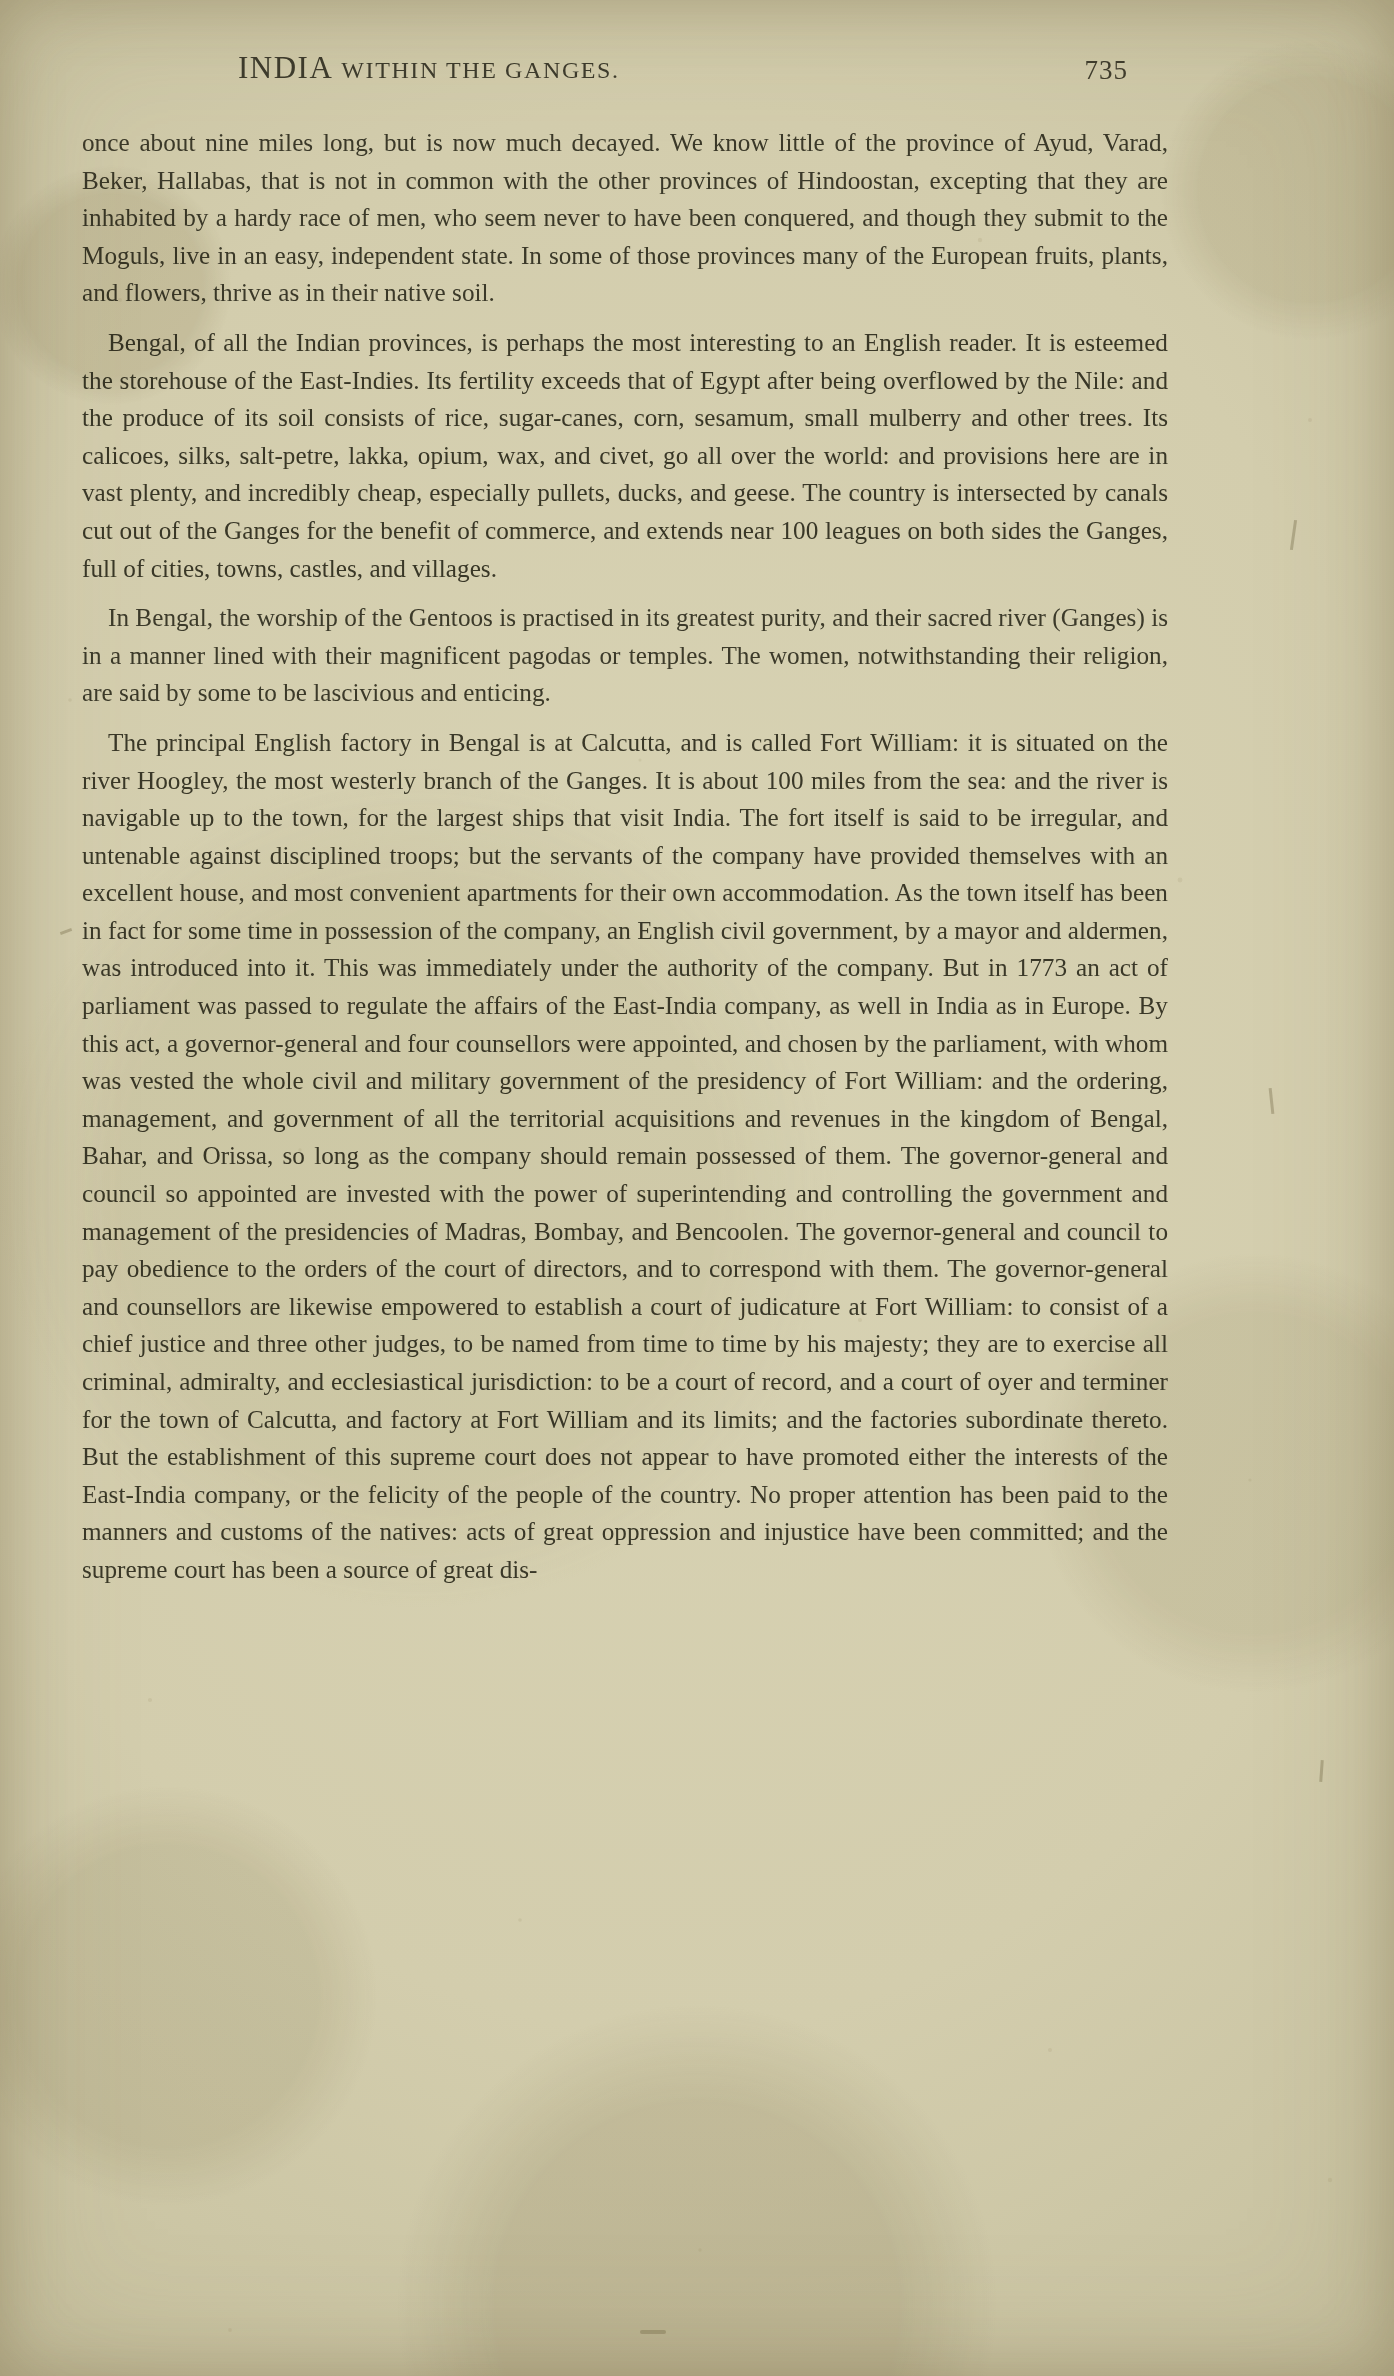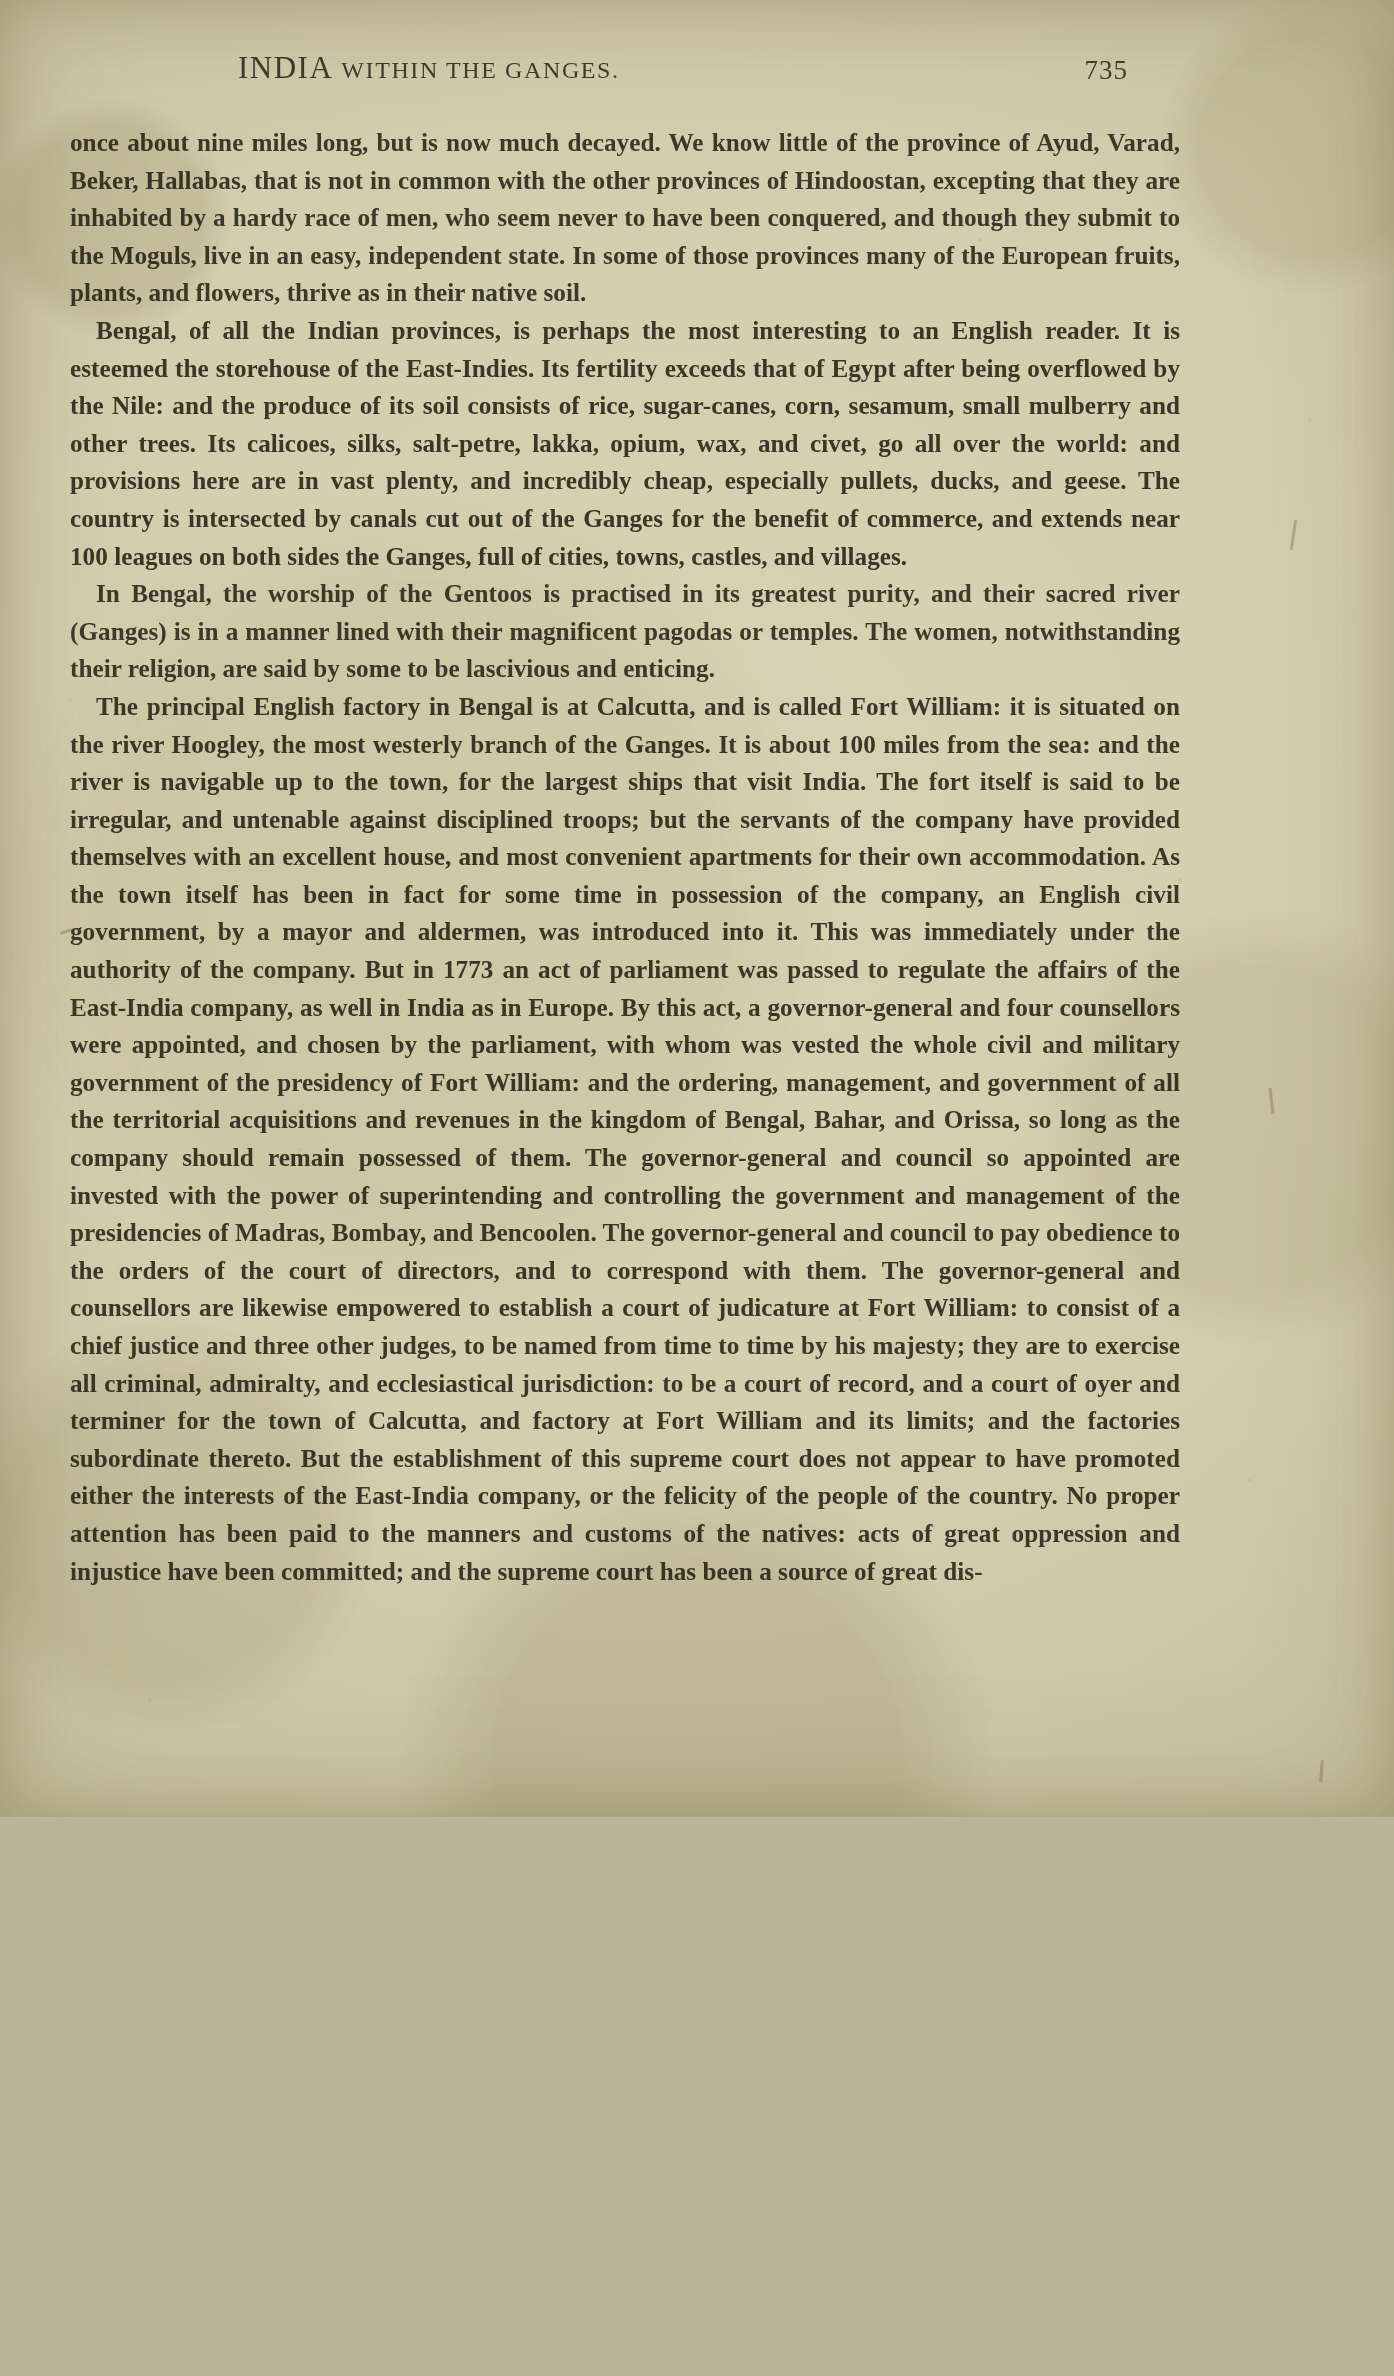--- a/index.html
+++ b/index.html
@@ -8,21 +8,21 @@
     background: #b9b49a;
   }
   body {
     width: 1394px;
     height: 2376px;
     font-family: "Liberation Serif", serif;
   }
   .page {
     position: relative;
     width: 1394px;
-    height: 1817px;
+    height: 2376px;
     overflow: hidden;
     
     background:
       radial-gradient(ellipse 120% 90% at 48% 45%, #d8d3b4 0%, #d3cdad 45%, #c6c09e 75%, #b6b08d 100%);
   }
   
   .grain {
     position: absolute;
     inset: 0;
     pointer-events: none;
@@ -94,23 +94,22 @@
     margin-top: 14px;
     color: #3a3828;
     font-size: 25.2px;
     line-height: 37.6px;
     text-align: justify;
     text-justify: inter-word;
     letter-spacing: 0.02px;
     -webkit-font-smoothing: antialiased;
   }
   .body-text p {
-    margin: 0;
+    margin: 12px;
     text-indent: 26px;
-    font-weight: bold;
   }
   .body-text p.noindent {
     text-indent: 0;
   }
   
   .body-text p:nth-child(1) { color: #3b3929; }
   .body-text p:nth-child(2) { color: #393727; }
   .body-text p:nth-child(3) { color: #3c3a2a; }
   .body-text p:nth-child(4) { color: #3a3828; }
 

